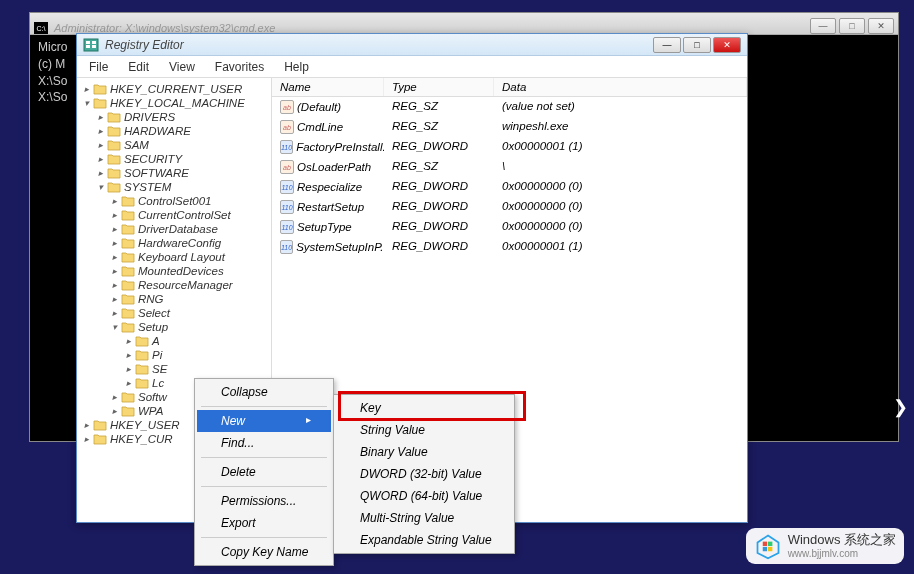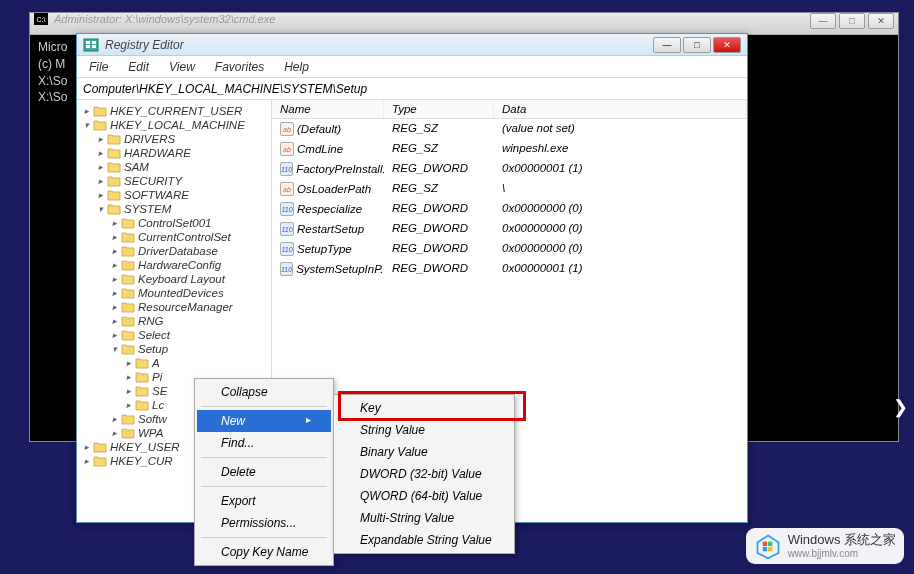--- a/index.html
+++ b/index.html
@@ -1,41 +1,41 @@
 <!DOCTYPE html>
 <html><head>
 <meta charset="utf-8">
 <style>
 * { margin: 0; padding: 0; box-sizing: border-box; font-family: "Segoe UI", Tahoma, sans-serif; }
 body { width: 914px; height: 574px; background: #1a1a5e; position: relative; overflow: hidden; }
 
 
 .cmd-window { position: absolute; left: 29px; top: 12px; width: 870px; height: 430px; background: #000; border: 1px solid #888; }
-.cmd-titlebar { height: 22px; background: linear-gradient(#e8e8e8,#d0d0d0); display: flex; align-items: flex-start; padding: 0 4px; font-size: 11px; color: #555; border-bottom: 1px solid #aaa; }
+.cmd-titlebar { height: 22px; background: linear-gradient(#e8e8e8,#d0d0d0); display: flex; align-items: flex-end; padding: 0 4px; font-size: 11px; color: #555; border-bottom: 1px solid #aaa; }
 .cmd-icon { width: 14px; height: 12px; background: #000; margin-right: 6px; display: flex; align-items: center; justify-content: center; color: #fff; font-size: 7px; }
 .cmd-title { flex: 1; font-style: italic; color: #999; }
 .cmd-body { padding: 4px 8px; color: #ccc; font-family: Consolas, monospace; font-size: 12px; line-height: 1.4; }
 
 
 .winbtns { display: flex; gap: 3px; }
 .winbtn { width: 26px; height: 16px; background: linear-gradient(#f5f5f5,#ddd); border: 1px solid #999; border-radius: 2px; font-size: 9px; display: flex; align-items: center; justify-content: center; cursor: pointer; }
 .winbtn.close { background: linear-gradient(#e77,#c33); color: #fff; }
 
 
 .regedit-window { position: absolute; left: 76px; top: 33px; width: 672px; height: 490px; background: #fff; border: 1px solid #5a8cc8; box-shadow: 0 2px 8px rgba(0,0,0,.3); display: flex; flex-direction: column; }
 .regedit-titlebar { height: 22px; background: linear-gradient(#eaf3fb,#d4e7f7); display: flex; align-items: center; padding: 0 6px; font-size: 12px; border-bottom: 1px solid #b5cde4; }
 .reg-icon { width: 16px; height: 16px; margin-right: 6px; }
 .reg-icon svg { width: 100%; height: 100%; }
 .regedit-title { flex: 1; font-style: italic; color: #444; }
 .regedit-winbtns { display: flex; gap: 2px; }
 .regedit-winbtns .winbtn { width: 28px; height: 16px; }
 .regedit-winbtns .close { background: linear-gradient(#e55,#c11); }
 
 .menubar { height: 22px; display: flex; align-items: center; padding: 0 4px; font-size: 12px; border-bottom: 1px solid #ddd; gap: 4px; }
-.menuitem { padding: 2px 8px; font-style: italic; color: #333; cursor: pointer; }
+.menuitem { padding: 2px 8px; color: #333; cursor: pointer; }
 
 .addressbar { height: 22px; border-bottom: 1px solid #ddd; padding: 2px 6px; font-size: 12px; display: flex; align-items: center; font-style: italic; }
 .addressbar input { border: none; width: 100%; font-size: 12px; font-style: italic; outline: none; }
 
 .regedit-body { flex: 1; display: flex; overflow: hidden; }
 .tree-panel { width: 195px; border-right: 1px solid #ddd; overflow: auto; padding: 4px 0; font-size: 11.5px; font-style: italic; }
 .tree-node { white-space: nowrap; padding: 1px 0 1px 4px; cursor: pointer; display: flex; align-items: center; }
 .tree-toggle { width: 11px; height: 11px; display: inline-flex; align-items: center; justify-content: center; font-size: 9px; color: #666; margin-right: 1px; }
 .tree-folder { width: 14px; height: 12px; margin-right: 3px; display: inline-block; }
 .tree-folder svg { width: 100%; height: 100%; display: block; }
@@ -117,23 +117,20 @@
   </div>
 
   <div class="menubar">
     <span class="menuitem">File</span>
     <span class="menuitem">Edit</span>
     <span class="menuitem">View</span>
     <span class="menuitem">Favorites</span>
     <span class="menuitem">Help</span>
   </div>
 
-  <div class="addressbar">
-    <input value="Computer\HKEY_LOCAL_MACHINE\SYSTEM\Setup" style="">
-  </div>
 
   <div class="regedit-body">
     <div class="tree-panel" id="tree-panel">
         <div class="tree-node" style="padding-left: 4px;">
           <span class="tree-toggle">▸</span>
           <span class="tree-folder">
             <svg viewBox="0 0 14 12">
               <path d="M1 2h4l1 1h7v8H1z" fill="#f7d774" stroke="#c9a23a" stroke-width="0.8"></path>
             </svg>
           </span>
@@ -442,22 +439,22 @@
 </div>
 
 <div class="context-menu" style="left:194px; top:378px;">
   <div class="cmi">Collapse</div>
   <div class="sep"></div>
   <div class="cmi highlighted has-sub">New</div>
   <div class="cmi">Find...</div>
   <div class="sep"></div>
   <div class="cmi">Delete</div>
   <div class="sep"></div>
+  <div class="cmi">Permissions...</div>
   <div class="cmi">Export</div>
-  <div class="cmi">Permissions...</div>
   <div class="sep"></div>
   <div class="cmi">Copy Key Name</div>
 </div>
 
 <div class="submenu">
   <div class="cmi">Key</div>
   <div class="sep"></div>
   <div class="cmi">String Value</div>
   <div class="cmi">Binary Value</div>
   <div class="cmi">DWORD (32-bit) Value</div>

